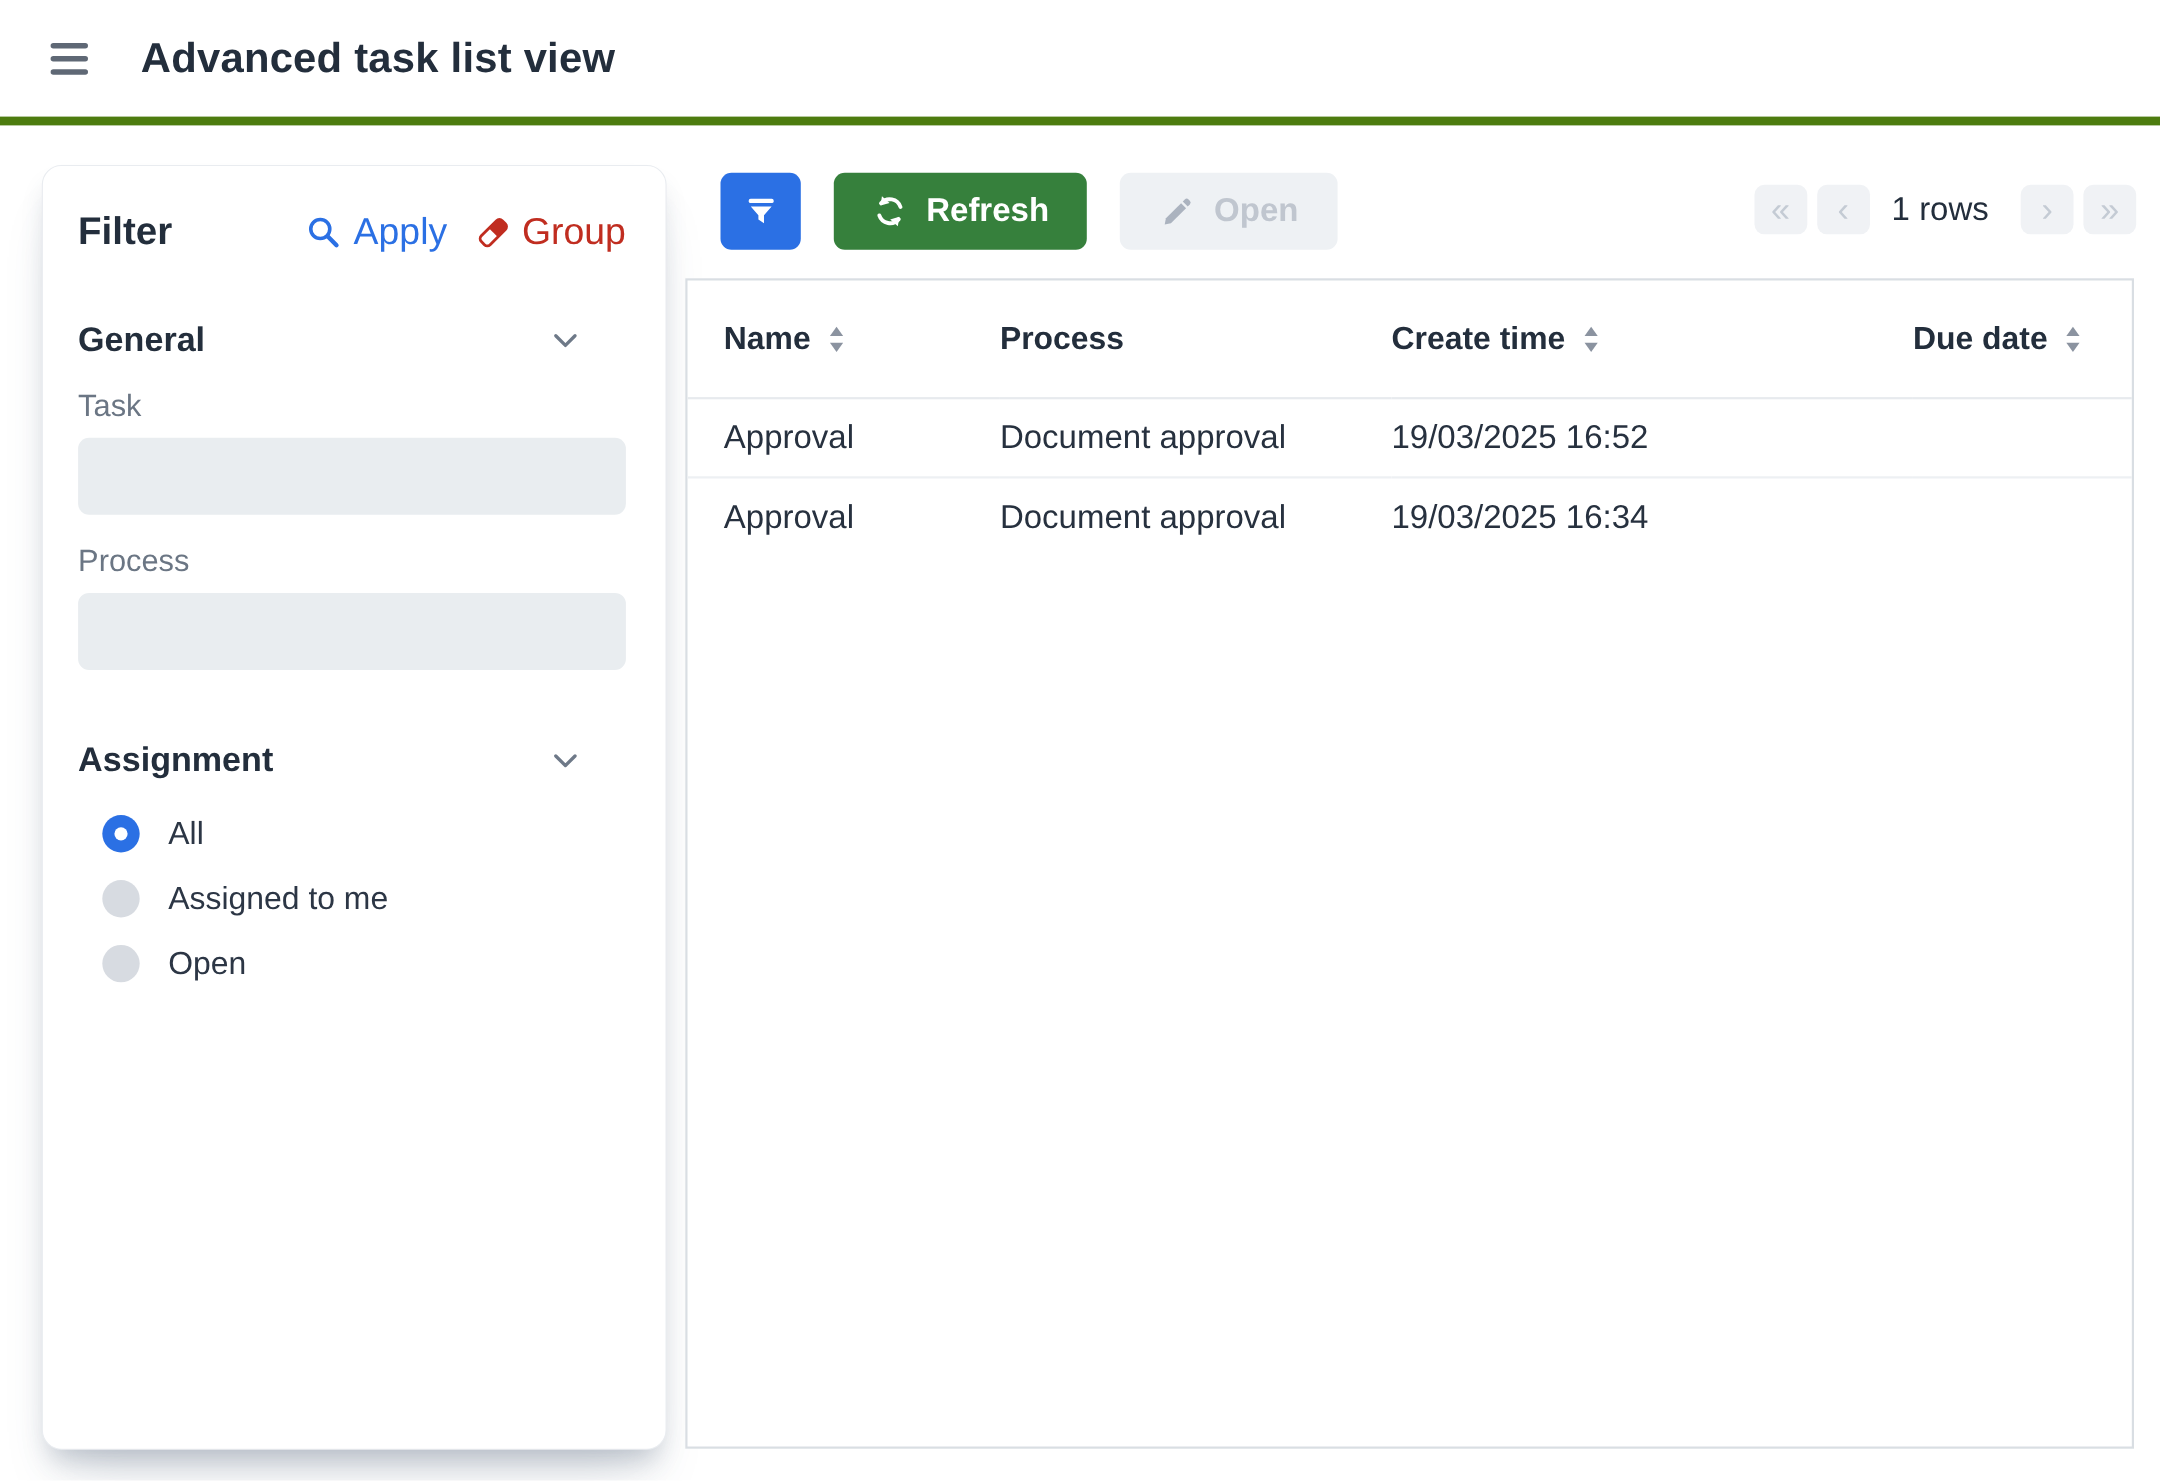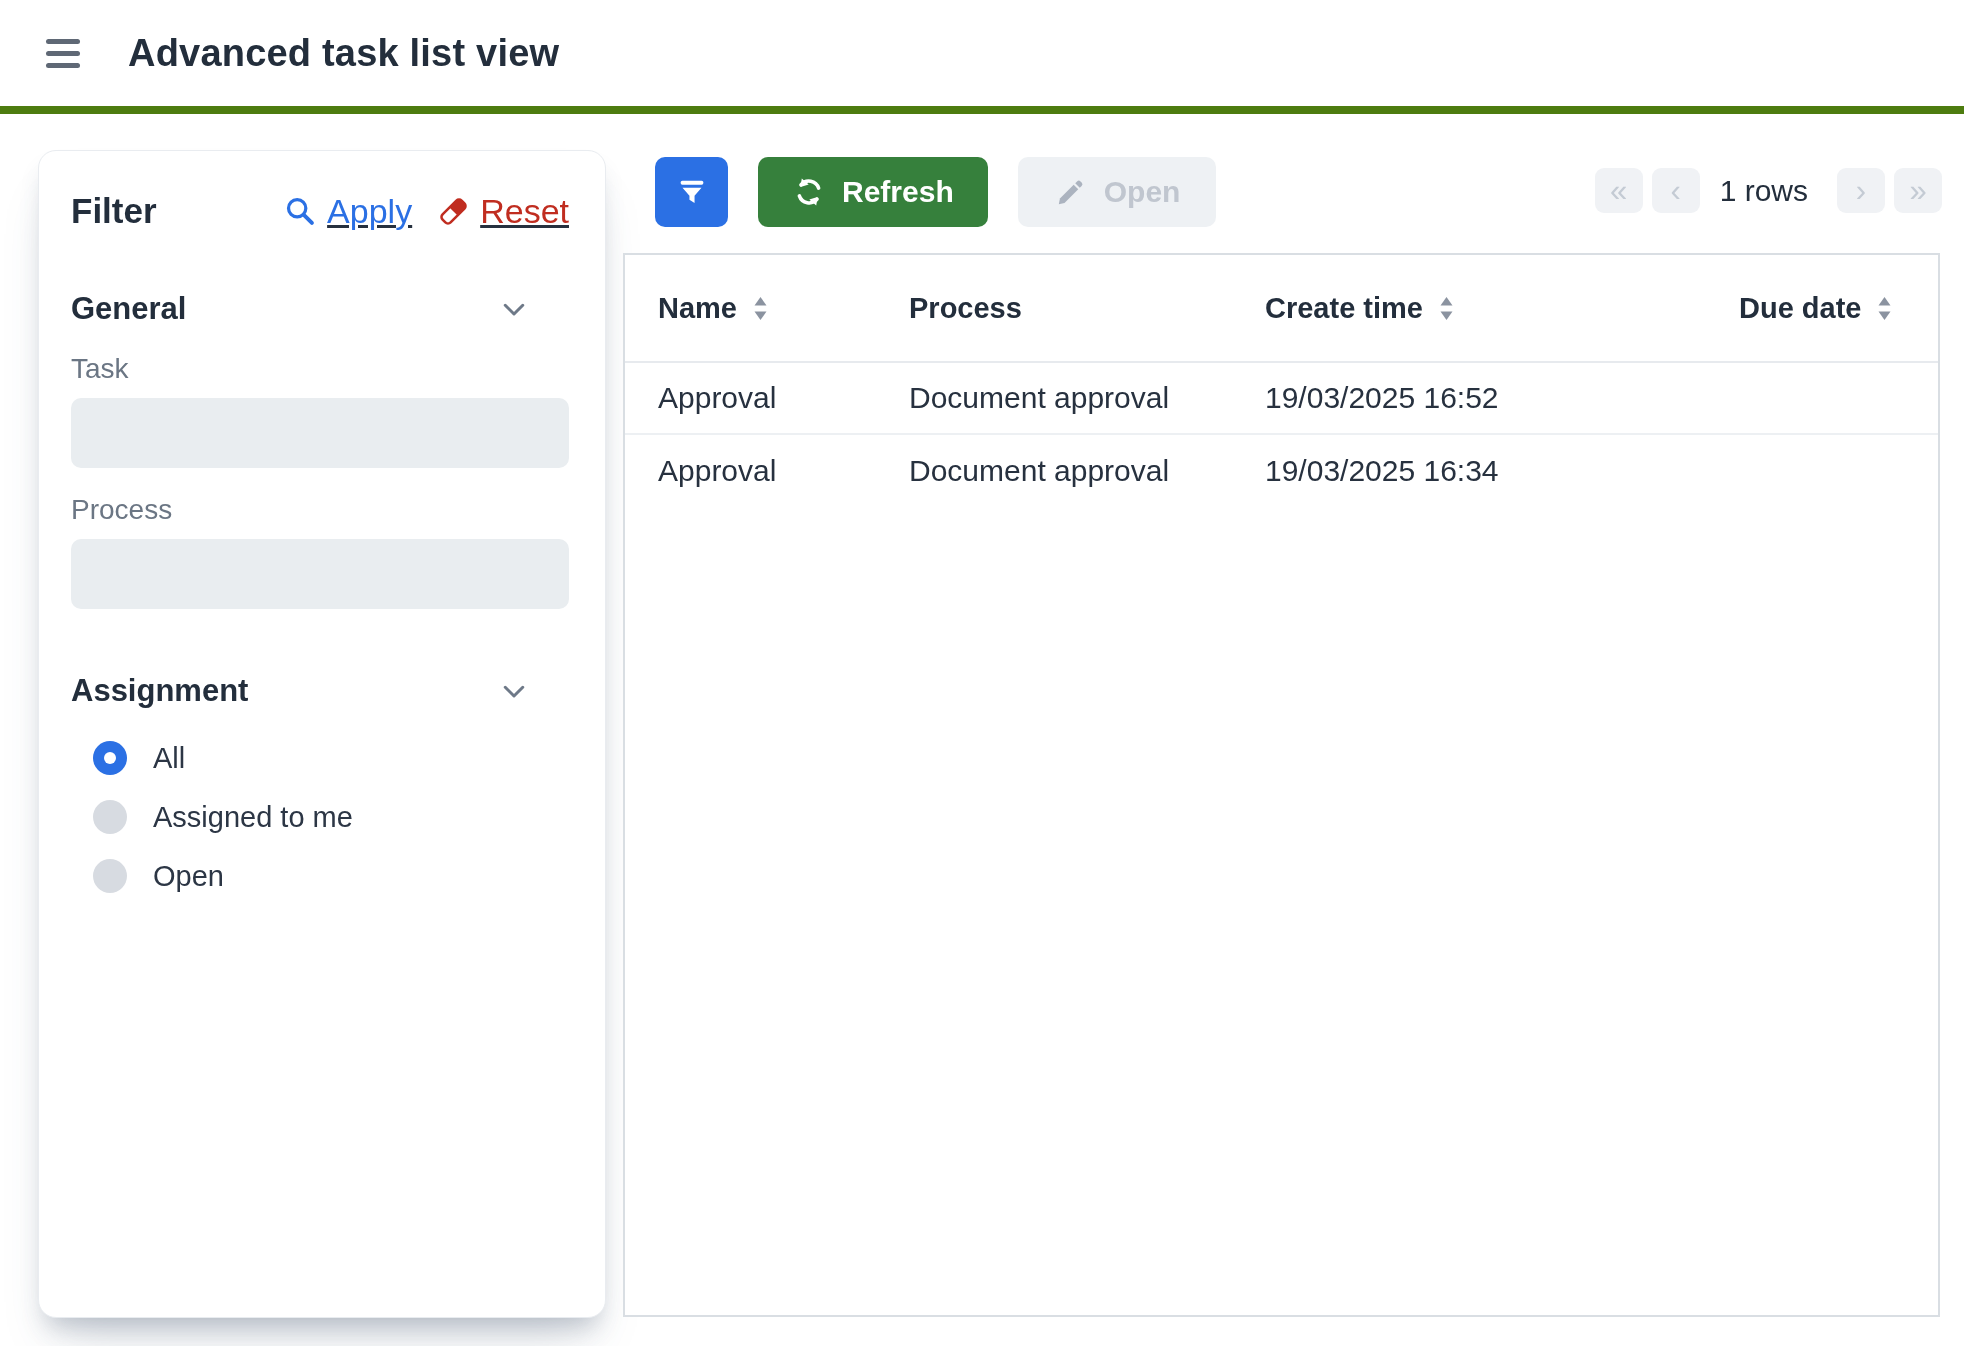--- a/index.html
+++ b/index.html
@@ -41,21 +41,21 @@
     left:38px; top:150px;
     width:568px; height:1168px;
     background:#fff;
     border:1px solid #e9ecf0;
     border-radius:18px;
     box-shadow:0 16px 24px -8px rgba(70,85,110,.28), 0 34px 50px -20px rgba(70,85,110,.22);
     padding:36px 36px 16px 32px;
   }
   .filter-head { display:flex; align-items:center; justify-content:space-between; height:48px; }
   .filter-title { font-size:35px; font-weight:700; color:#232e3c; }
-  .filter-actions { display:flex; align-items:center; gap:24px;text-decoration:underline; }
+  .filter-actions { display:flex; align-items:center; gap:24px; }
   .link-btn { display:inline-flex; align-items:center; gap:10px; font-size:34px; cursor:pointer; text-decoration:none; }
   .link-apply { color:#2b70e4; }
   .link-reset { color:#c02d20; }
 
   .section-head {
     display:flex; align-items:center; justify-content:space-between;
     margin-top:56px; padding-right:40px;
   }
   .section-title { font-size:31px; font-weight:700; color:#232e3c; }
   .chevron { flex:0 0 auto; }
@@ -144,21 +144,21 @@
         </svg>
         <span>Apply</span>
       </a>
       <a class="link-btn link-reset">
         <svg width="34" height="34" viewBox="0 0 24 24">
           <g transform="rotate(-45 12 12)">
             <rect x="2.5" y="8.5" width="19" height="8" rx="2.6" fill="none" stroke="#c02d20" stroke-width="1.8"></rect>
             <path d="M12 8.5 h7 a2.6 2.6 0 0 1 2.6 2.6 v2.8 a2.6 2.6 0 0 1 -2.6 2.6 H12 z" fill="#c02d20"></path>
           </g>
         </svg>
-        <span>Reset</span>
+        <span>Group</span>
       </a>
     </div>
   </div>
 
   <div class="section-head">
     <span class="section-title">General</span>
     <svg class="chevron" width="30" height="30" viewBox="0 0 24 24">
       <path d="M5 9 l7 7 7 -7" fill="none" stroke="#6e7988" stroke-width="2.4" stroke-linecap="round" stroke-linejoin="round"></path>
     </svg>
   </div>

